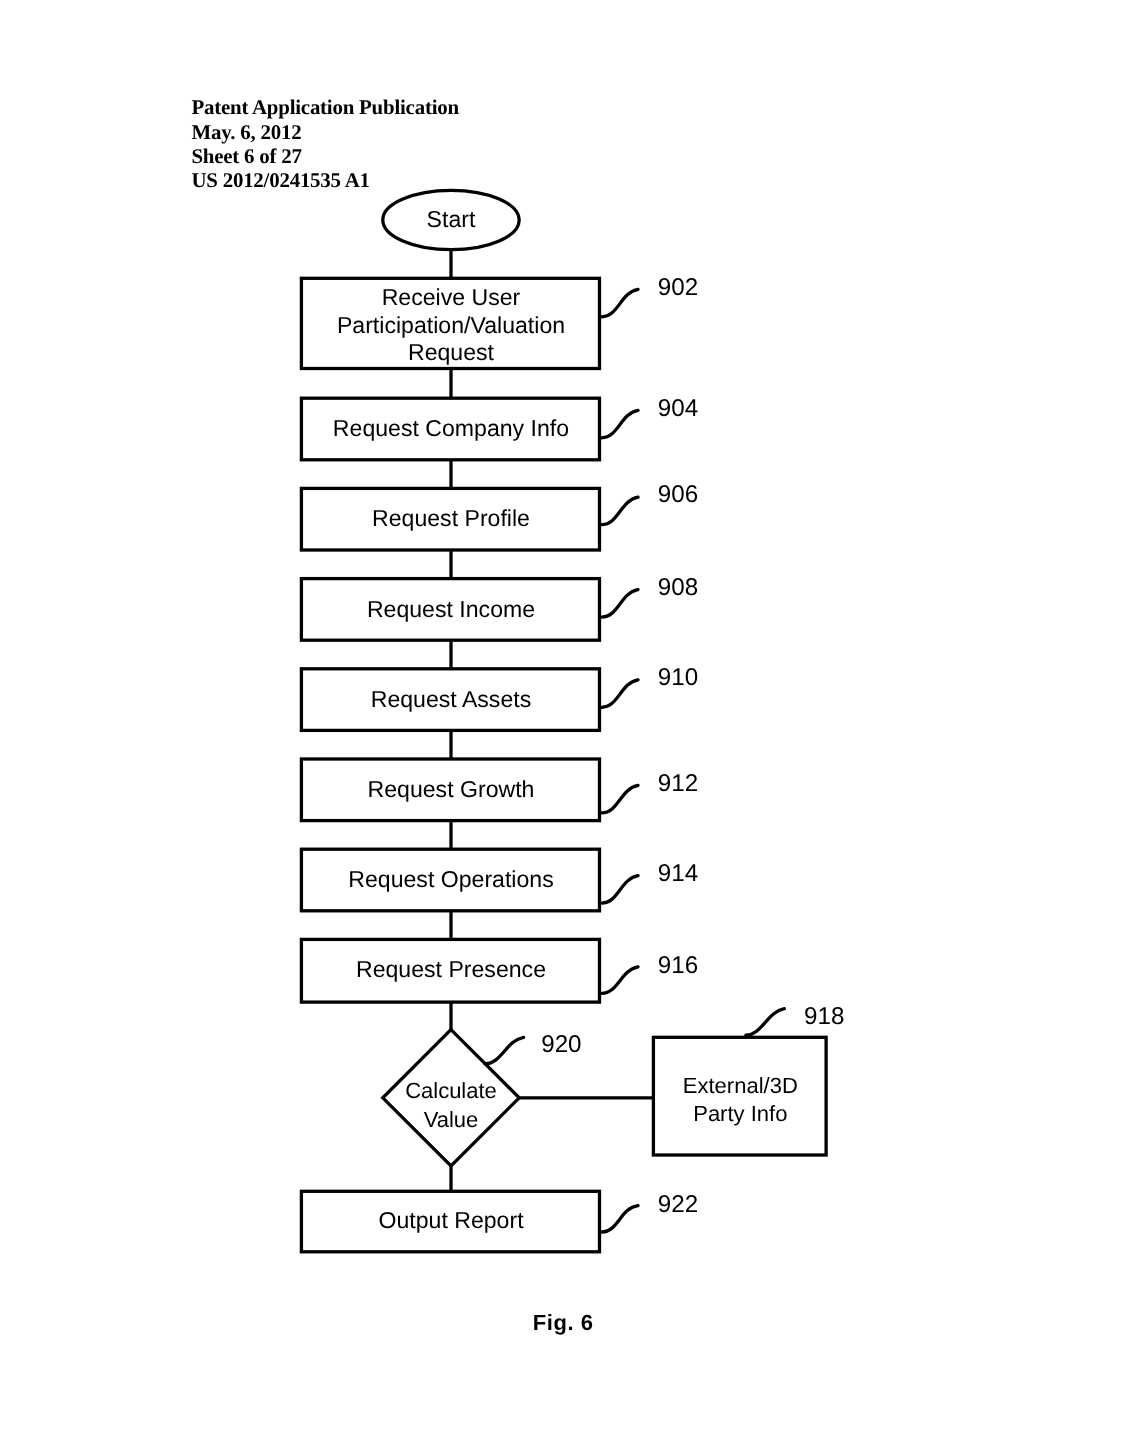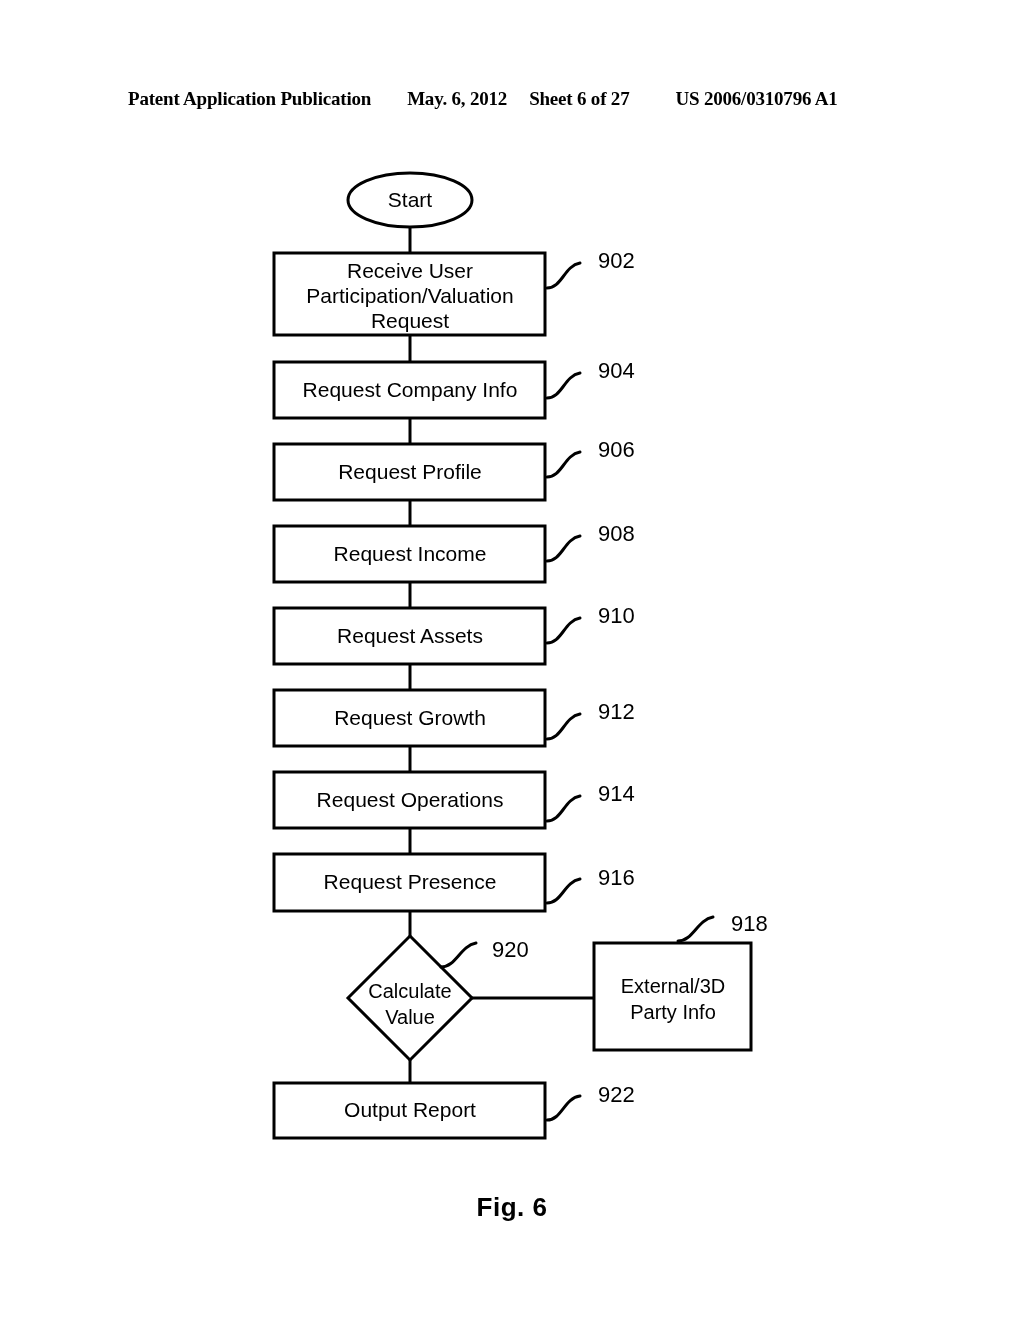--- a/index.html
+++ b/index.html
@@ -24,20 +24,21 @@
     left: 128px;
     width: 768px;
     height: 26px;
     font-family: "Liberation Serif", serif;
     font-weight: bold;
     font-size: 19px;
     letter-spacing: -0.2px;
     white-space: nowrap;
     display: flex;
     align-items: baseline;
+    flex-direction: column;
   }
   .hdr-pub      { }
   .hdr-date     { margin-left: 36px; }
   .hdr-sheet    { margin-left: 22px; }
   .hdr-patno    { margin-left: 46px; }
 
   
   #figure-canvas {
     position: absolute;
     left: 0;
@@ -88,32 +89,32 @@
 
   
   .fig-caption {
     position: absolute;
     left: 0;
     top: 1192px;
     width: 1024px;
     text-align: center;
     font-family: "Liberation Sans", sans-serif;
     font-weight: bold;
-    font-size: 26px;
+    font-size: 20px;
     letter-spacing: 0.5px;
   }
 </style>
 </head>
 <body>
 
 <div class="page-header">
   <span class="hdr-pub">Patent Application Publication</span>
   <span class="hdr-date">May. 6, 2012</span>
   <span class="hdr-sheet">Sheet 6 of 27</span>
-  <span class="hdr-patno">US 2006/0310796 A1</span>
+  <span class="hdr-patno">US 2012/0241535 A1</span>
 </div>
 
 <div id="figure-canvas">
   <svg viewBox="0 0 1024 1320" xmlns="http://www.w3.org/2000/svg">
 
     <g>
       <line class="conn-line" x1="410" y1="227" x2="410" y2="253"></line>
       <line class="conn-line" x1="410" y1="335" x2="410" y2="362"></line>
       <line class="conn-line" x1="410" y1="418" x2="410" y2="444"></line>
       <line class="conn-line" x1="410" y1="500" x2="410" y2="526"></line>

